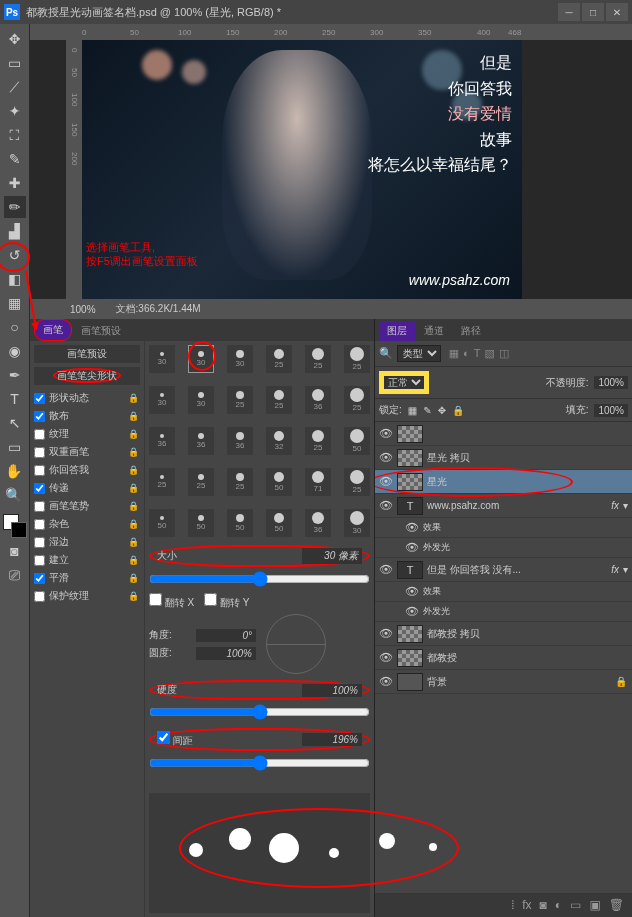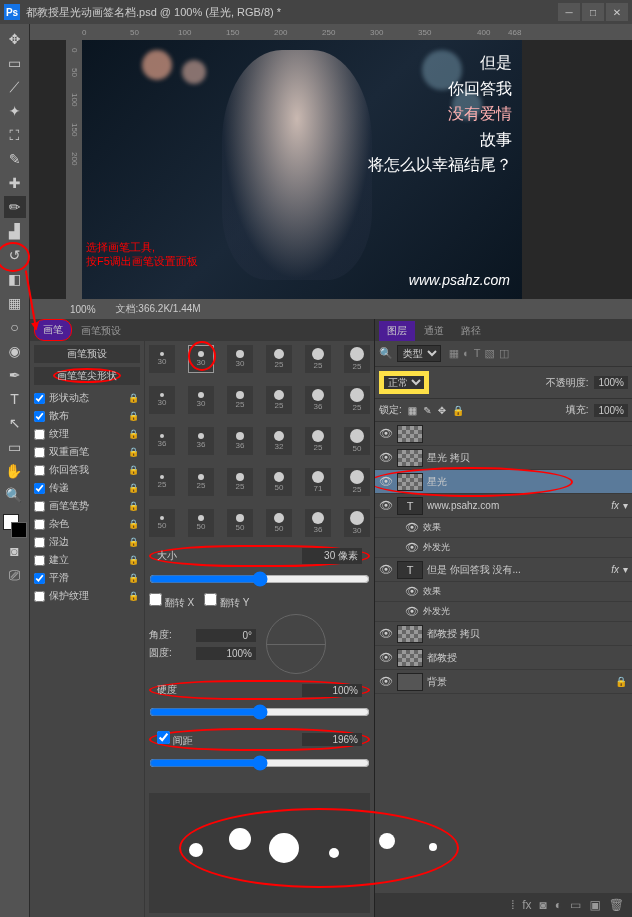--- a/index.html
+++ b/index.html
@@ -56,21 +56,21 @@
 
 .brush-right { flex: 1; padding: 4px; position: relative; }
 .tip-grid { display: grid; grid-template-columns: repeat(6, 1fr); gap: 13px; margin-bottom: 8px; }
 .tip-cell { height: 28px; background: #3a3a3a; display: flex; flex-direction: column; align-items: center; justify-content: center; font-size: 8px; color: #999; }
 .tip-cell .dot { width: 8px; height: 8px; background: #ccc; border-radius: 50%; margin-bottom: 1px; }
 .tip-cell.sel { border: 1px solid #999; }
 .tip-circled { position: absolute; border: 2px solid red; border-radius: 50%; width: 28px; height: 30px; left: 43px; top: 0; }
 
 .slider-row { display: flex; align-items: center; gap: 11px; margin: 4px 0; font-size: 10px; }
 .slider-row .label { width: 36px; }
-.slider-row .val { width: 60px; background: #333; padding: 1px 4px; text-align: right; }
+.slider-row .val { width: 60px; background: #333; padding: 1px 4px; text-align: right; font-style: italic; }
 .oval-red { border: 2px solid red; border-radius: 50%; padding: 1px 6px; }
 .flip-row { display: flex; gap: 10px; font-size: 10px; margin: 4px 0; }
 .angle-preview { display: flex; align-items: center; gap: 10px; }
 .angle-circle { width: 60px; height: 60px; border: 1px solid #666; border-radius: 50%; position: relative; }
 .angle-circle::after { content: ''; position: absolute; width: 100%; height: 1px; background: #666; top: 50%; }
 
 .stroke-preview { height: 120px; background: #3a3a3a; margin-top: 20px; position: relative; }
 .stroke-preview .circle { position: absolute; background: #fff; border-radius: 50%; }
 .preview-oval { position: absolute; border: 2px solid red; border-radius: 50%; width: 280px; height: 80px; left: 30px; top: 15px; }
 

